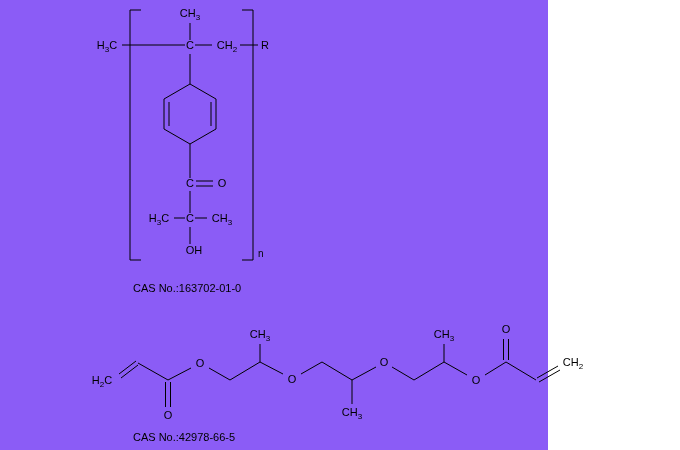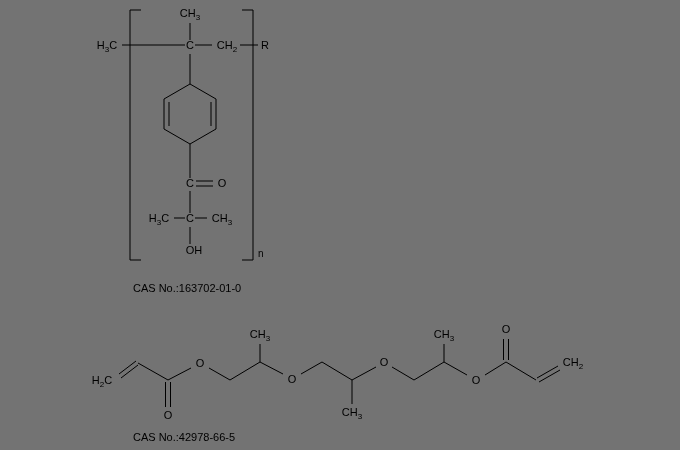--- a/index.html
+++ b/index.html
@@ -5,23 +5,23 @@
   html, body {
     margin: 0;
     padding: 0;
     background: #ffffff;
     width: 680px;
     height: 450px;
     overflow: hidden;
   }
   .canvas-wrap {
     position: relative;
-    width: 680px;
+    width: 548px;
     height: 450px;
-    background: #737373;
+    background: #8b5cf6;
   }
   svg {
     display: block;
   }
   .bond {
     stroke: #000000;
     stroke-width: 1;
     fill: none;
   }
   .atom {

